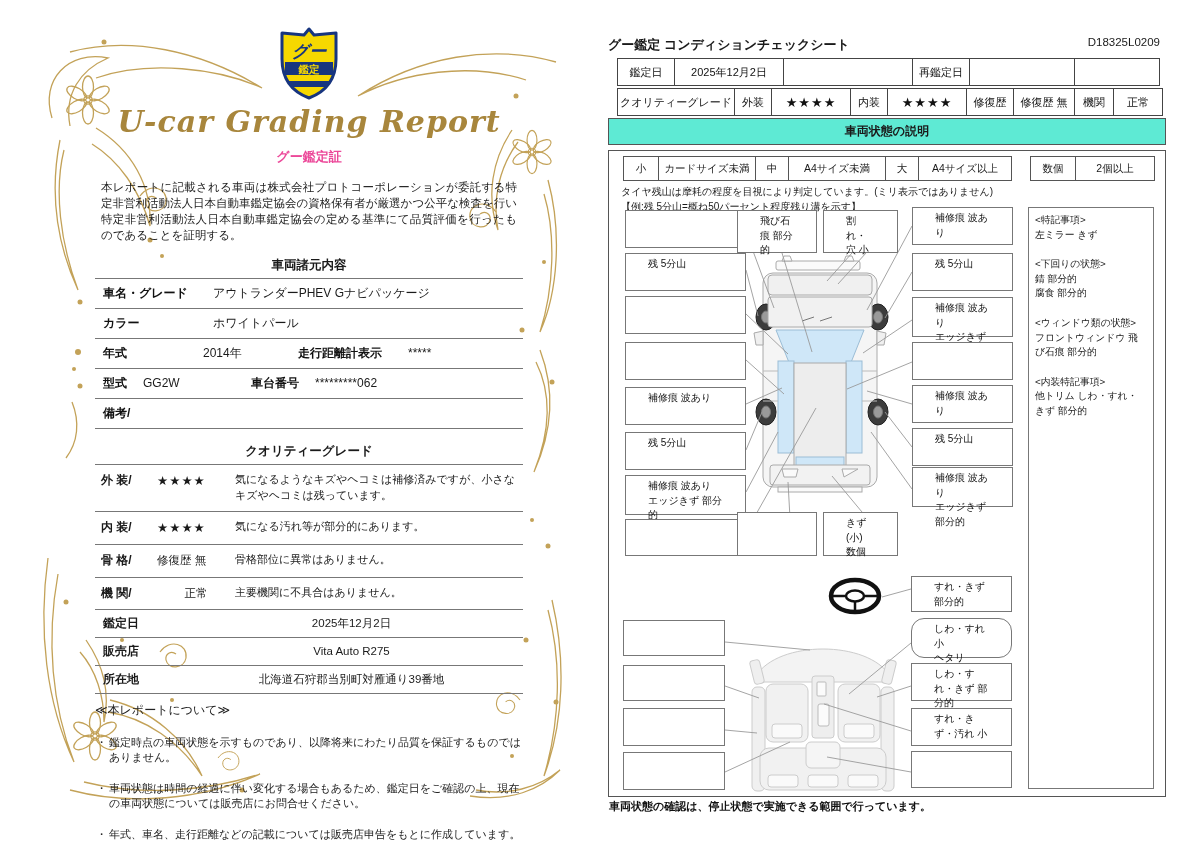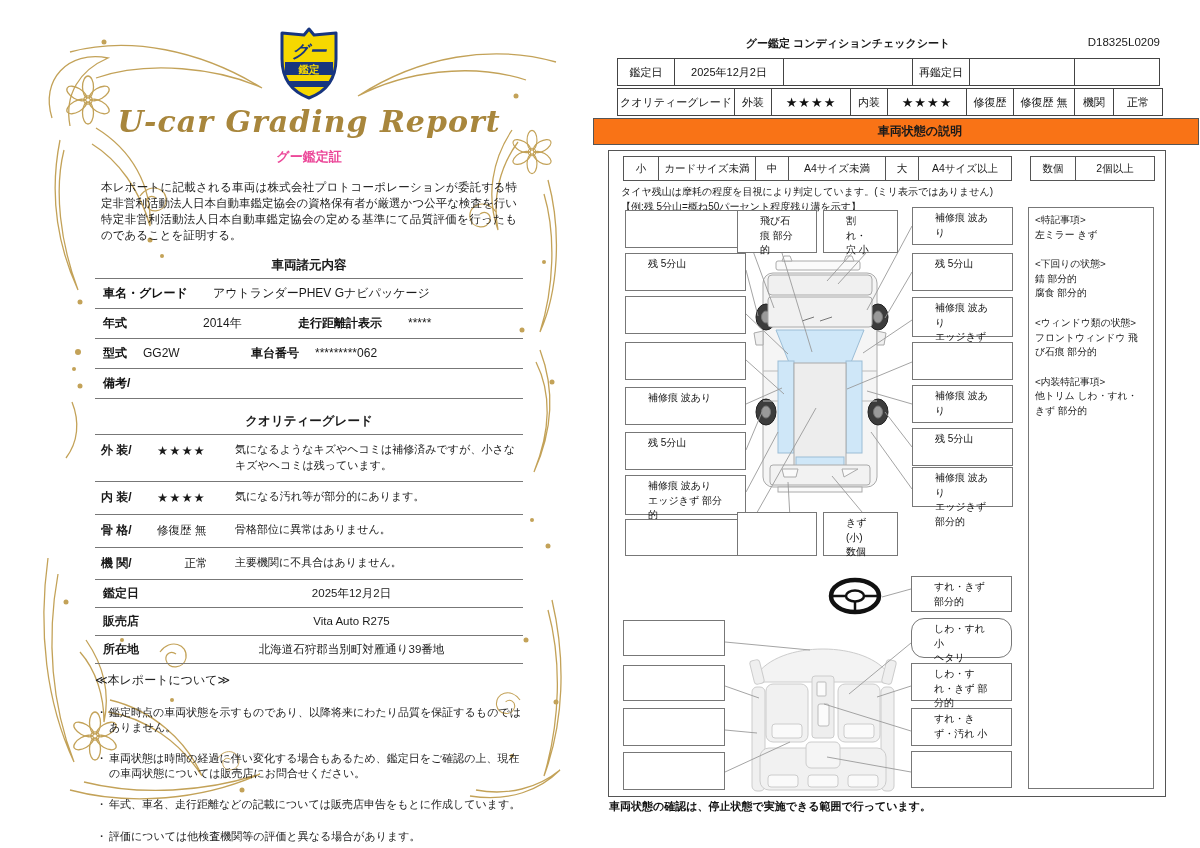--- a/index.html
+++ b/index.html
@@ -32,30 +32,30 @@
   .about{margin-top:8px;font-size:11px;line-height:1.38;color:#222;}
   .about-title{font-size:12px;margin-bottom:2px;}
   .about-item{position:relative;padding-left:14px;margin-top:16px;}
   .about-item::before{content:"・";position:absolute;left:1px;}
   .logos{display:flex;justify-content:center;align-items:center;gap:22px;margin-top:12px;}
   .logo{display:flex;align-items:center;gap:5px;}
   .proto-txt{font-size:21px;font-weight:bold;font-style:italic;color:#1b4fa0;letter-spacing:-1px;}
   .jaaa-txt{font-size:20px;font-weight:bold;color:#232d63;letter-spacing:2px;}
 
   
-  .rp-title{position:absolute;left:608px;top:36px;width:480px;text-align:center;
-            font-size:11px;font-weight:bold;z-index:2;}
+  .rp-title{position:absolute;left:608px;top:36px;width:480px;
+            font-size:13px;font-weight:bold;z-index:2;}
   .serial{position:absolute;left:1040px;top:36px;width:120px;text-align:right;font-size:11.5px;z-index:2;}
   .htable{position:absolute;display:flex;border:1.2px solid #444;background:#fff;z-index:2;}
   .hcell{border-right:1px solid #444;display:flex;align-items:center;justify-content:center;
          font-size:11px;color:#111;text-align:center;}
   .hcell:last-child{border-right:none;}
   .stars{font-size:13px;letter-spacing:1px;}
-  .boxed-sec{position:absolute;left:593px;top:118px;width:556px;height:25px;border:1.2px solid #555;
-             display:flex;align-items:center;justify-content:center;font-size:12px;font-weight:bold;z-index:2;background:#f97316;padding-left:48px;}
+  .boxed-sec{position:absolute;left:608px;top:118px;width:556px;height:25px;border:1.2px solid #555;
+             display:flex;align-items:center;justify-content:center;font-size:12px;font-weight:bold;z-index:2;background:#5eead4;}
   .main-box{position:absolute;left:608px;top:150px;width:556px;height:645px;border:1.2px solid #555;z-index:1;background:#fff;}
   .legend{position:absolute;display:flex;border:1px solid #555;background:#fff;z-index:3;}
   .lcell{border-right:1px solid #555;display:flex;align-items:center;justify-content:center;font-size:10.5px;}
   .lcell:last-child{border-right:none;}
   .tire-note{position:absolute;left:621px;top:184px;font-size:10px;font-weight:normal;line-height:1.5;z-index:3;}
   .abox{position:absolute;border:1px solid #777;background:#fff;font-size:10px;line-height:1.45;
         padding:3px 22px;white-space:pre-line;color:#111;z-index:4;box-sizing:border-box;}
   .notes{position:absolute;left:1028px;top:207px;width:126px;height:582px;border:1px solid #777;
          background:#fff;font-size:9.8px;line-height:1.5;padding:5px 6px;white-space:pre-line;z-index:4;box-sizing:border-box;}
   .rp-footer{position:absolute;left:609px;top:799px;font-size:11px;font-weight:bold;color:#111;z-index:2;}
@@ -150,20 +150,24 @@
 
     <div class="lp-title">U-car Grading Report</div>
     <div class="lp-sub">グー鑑定証</div>
     <div class="lp-intro">本レポートに記載される車両は株式会社プロトコーポレーションが委託する特定非営利活動法人日本自動車鑑定協会の資格保有者が厳選かつ公平な検査を行い特定非営利活動法人日本自動車鑑定協会の定める基準にて品質評価を行ったものであることを証明する。</div>
 
     <div class="sec-title">車両諸元内容</div>
     <div class="tbl">
       <div class="trow">
         <span class="lab w110">車名・グレード</span>
         <span class="fx1">アウトランダーPHEV Gナビパッケージ</span>
+      </div>
+      <div class="trow">
+        <span class="lab w110">カラー</span>
+        <span class="fx1">ホワイトパール</span>
       </div>
       <div class="trow">
         <span class="lab w100">年式</span>
         <span class="w95">2014年</span>
         <span class="lab w110">走行距離計表示</span>
         <span class="fx1">*****</span>
       </div>
       <div class="trow">
         <span class="lab w40">型式</span>
         <span class="w105v">GG2W</span>

